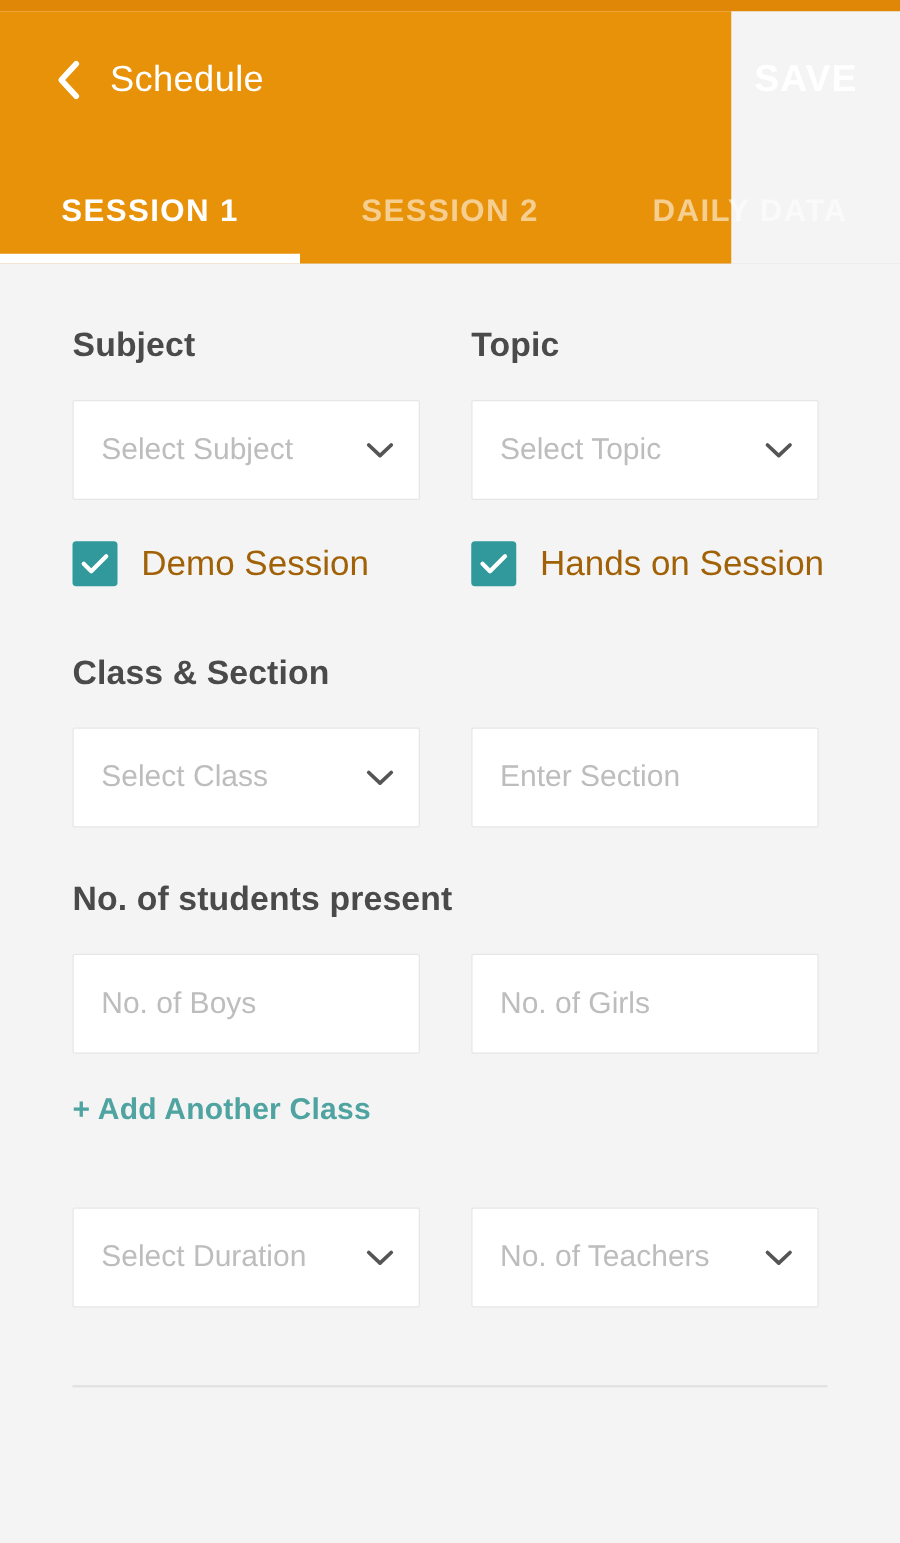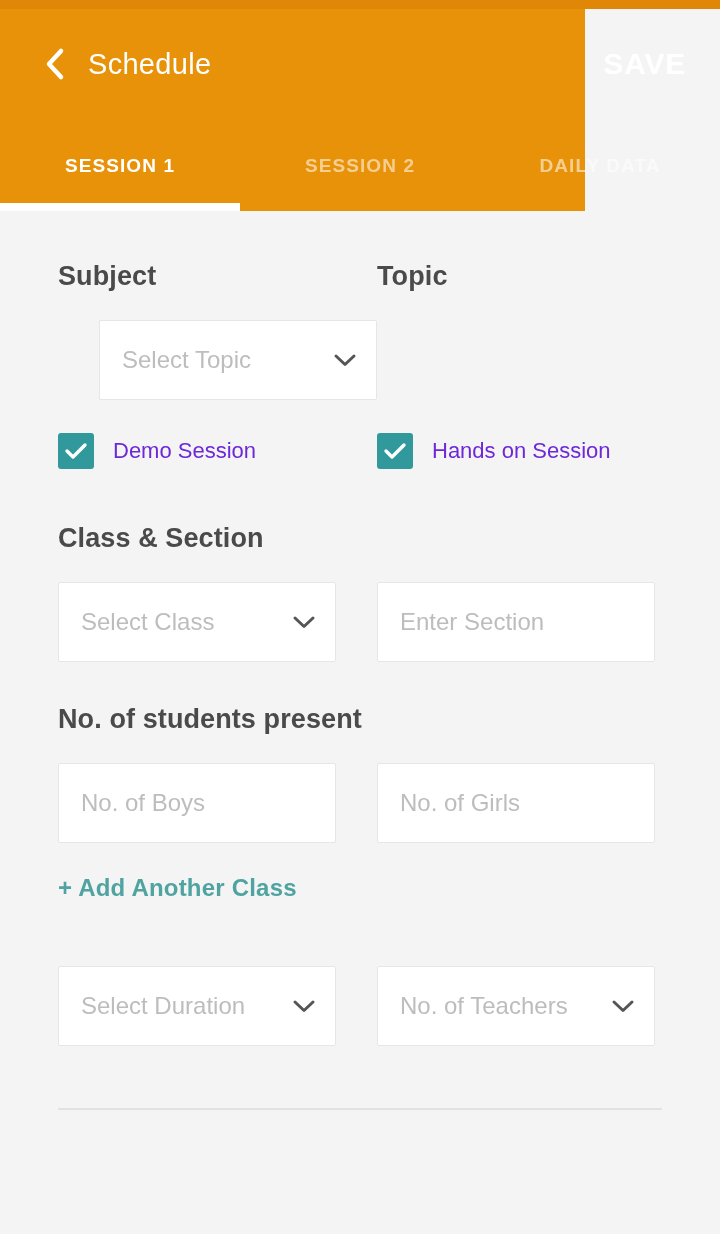--- a/index.html
+++ b/index.html
@@ -98,21 +98,21 @@
     flex: 1 1 0;
     position: relative;
     display: flex;
     align-items: flex-start;
     justify-content: center;
     padding-top: 36px;
     cursor: pointer;
   }
 
   .tab-label {
-    font-size: 19px;
+    font-size: 25px;
     font-weight: 700;
     letter-spacing: 1.1px;
     color: rgba(255,255,255,0.55);
     white-space: nowrap;
   }
   .tab.active .tab-label { color: #ffffff; }
 
   .tab-indicator {
     position: absolute;
     bottom: 0;
@@ -213,22 +213,22 @@
     border-radius: 3px;
     background: #31999b;
     display: flex;
     align-items: center;
     justify-content: center;
   }
   .checkbox-box svg { display: block; }
 
   .checkbox-label {
     margin-left: 19px;
-    font-size: 22px;
-    color: #6d28d9;
+    font-size: 28px;
+    color: #a16207;
     white-space: nowrap;
   }
 
   
   .add-link {
     margin-top: 31px;
     font-size: 24px;
     color: #4fa3a0;
     font-weight: 600;
     letter-spacing: 0.2px;
@@ -295,20 +295,30 @@
       <div class="col-gap"></div>
       <div class="col">
         <div class="field-label">Topic</div>
       </div>
     </div>
 
     <div class="gap-label-input"></div>
 
     
     <div class="row">
+      <div class="col">
+        <div class="input select">
+          <span class="input-placeholder">Select Subject</span>
+          <span class="chevron-down">
+            <svg width="24" height="16" viewBox="0 0 24 16" aria-hidden="true">
+              <polyline points="3,4 12,12.5 21,4" fill="none" stroke="#555555" stroke-width="3" stroke-linecap="round" stroke-linejoin="round"></polyline>
+            </svg>
+          </span>
+        </div>
+      </div>
       <div class="col-gap"></div>
       <div class="col">
         <div class="input select">
           <span class="input-placeholder">Select Topic</span>
           <span class="chevron-down">
             <svg width="24" height="16" viewBox="0 0 24 16" aria-hidden="true">
               <polyline points="3,4 12,12.5 21,4" fill="none" stroke="#555555" stroke-width="3" stroke-linecap="round" stroke-linejoin="round"></polyline>
             </svg>
           </span>
         </div>

